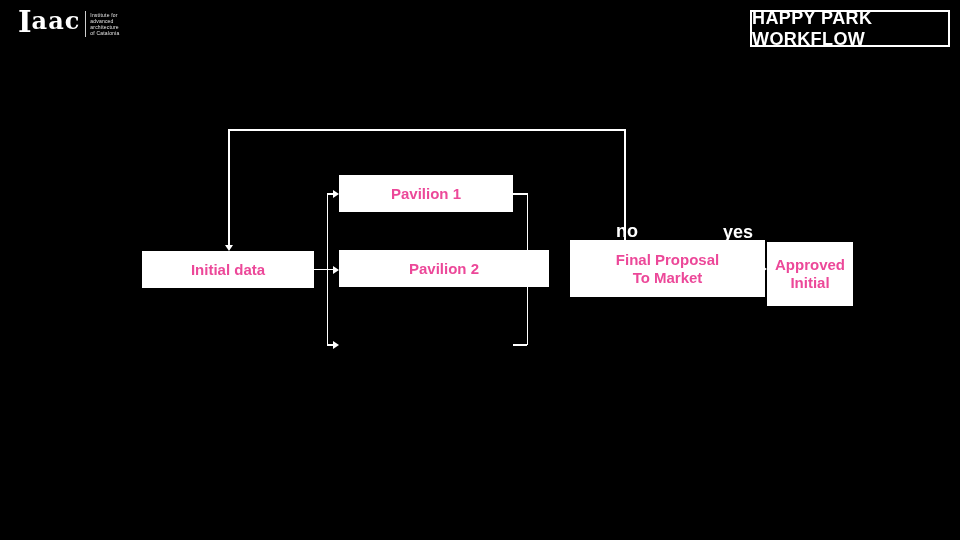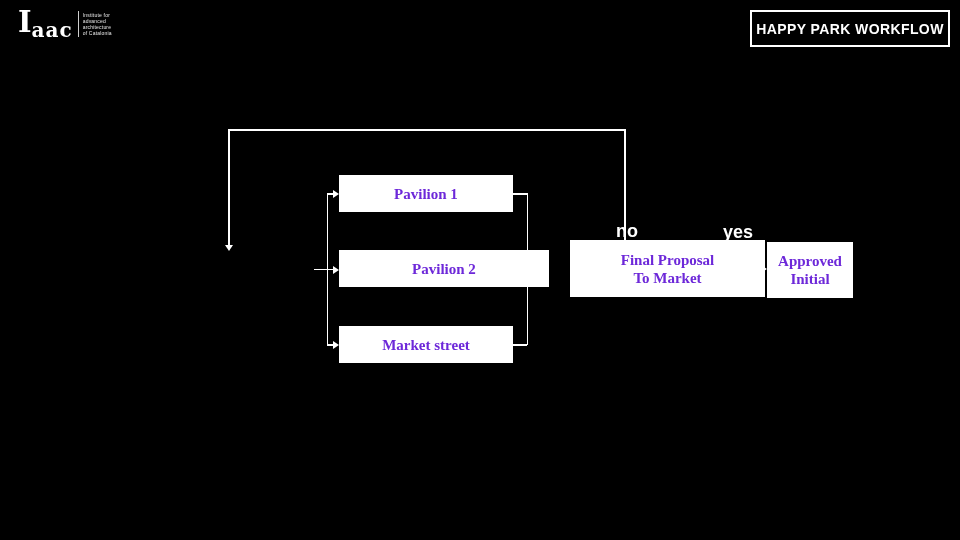--- a/index.html
+++ b/index.html
@@ -4,34 +4,34 @@
 <style>
   html,body{margin:0;padding:0;background:#000;}
   #slide{
     position:relative;width:960px;height:540px;background:#000;overflow:hidden;
     font-family:"Liberation Sans",sans-serif;
   }
   
   .logo{position:absolute;left:18px;top:8px;display:flex;align-items:flex-start;color:#fff;}
   .logo .wordmark{font-family:"DejaVu Serif","Liberation Serif",serif;font-weight:700;line-height:1;display:flex;align-items:flex-start;}
   .logo .wm-initial{font-size:29px;}
-  .logo .wm-rest{font-size:20px;letter-spacing:1px;margin-top:12px;}
+  .logo .wm-rest{font-size:24px;letter-spacing:1px;margin-top:1px;}
   .logo .divider{width:1px;height:26px;background:#cfcfcf;margin:3px 4px 0 5px;}
   .logo .tagline{margin-top:4px;font-size:5px;line-height:6px;color:#e8e8e8;letter-spacing:.2px;}
   
   .title-box{
     position:absolute;left:750px;top:10px;width:200px;height:37px;
     border:2px solid #fff;box-sizing:border-box;display:flex;align-items:center;justify-content:center;
   }
-  .title-box span{color:#fff;font-weight:700;font-size:14px;letter-spacing:.4px;}
+  .title-box span{color:#fff;font-weight:700;font-size:18px;letter-spacing:.4px;}
   
   .node{
-    position:absolute;background:#fff;color:#6d28d9;font-weight:700;font-size:15px;
+    position:absolute;background:#fff;color:#ec4899;font-weight:700;font-size:15px;
     display:flex;flex-direction:column;align-items:center;justify-content:center;
-    text-align:center;line-height:18px;box-sizing:border-box;font-family:Liberation Serif, serif;
+    text-align:center;line-height:18px;box-sizing:border-box;
   }
   
   .h-line{position:absolute;height:1.5px;background:#fff;}
   .v-line{position:absolute;width:1.5px;background:#fff;}
   .arrow-right{position:absolute;width:0;height:0;border-top:4px solid transparent;border-bottom:4px solid transparent;border-left:6px solid #fff;}
   .arrow-down{position:absolute;width:0;height:0;border-left:4px solid transparent;border-right:4px solid transparent;border-top:6px solid #fff;}
   .edge-label{position:absolute;color:#fff;font-weight:700;font-size:18px;line-height:18px;}
 </style>
 </head>
 <body>
@@ -49,39 +49,39 @@
       <div>advanced</div>
       <div>architecture</div>
       <div>of Catalonia</div>
     </div>
   </div>
 
   <div class="title-box">
     <span>HAPPY PARK WORKFLOW</span>
   </div>
 
+  <div class="node" style="left:142px;top:251px;width:172px;height:37px;">
+    <span>Initial data</span>
+  </div>
 
   <div class="node" style="left:339px;top:175px;width:174px;height:37px;">
     <span>Pavilion 1</span>
   </div>
 
   <div class="node" style="left:339px;top:250px;width:210px;height:37px;">
     <span>Pavilion 2</span>
   </div>
 
-  <div class="node" style="left:339px;top:326px;width:174px;height:37px;">
-    <span>Market street</span>
-  </div>
 
   <div class="node" style="left:570px;top:240px;width:195px;height:57px;">
     <span>Final Proposal</span>
     <span>To Market</span>
   </div>
 
-  <div class="node" style="left:767px;top:242px;width:86px;height:56px;">
+  <div class="node" style="left:767px;top:242px;width:86px;height:64px;">
     <span>Approved</span>
     <span>Initial</span>
   </div>
 
   <div class="h-line" style="left:314px;top:268.5px;width:13px;"></div>
 
   <div class="v-line" style="left:326.5px;top:193px;height:152px;"></div>
 
   <div class="h-line" style="left:327px;top:193px;width:7px;"></div>
   <div class="arrow-right" style="left:333px;top:190px;"></div>

